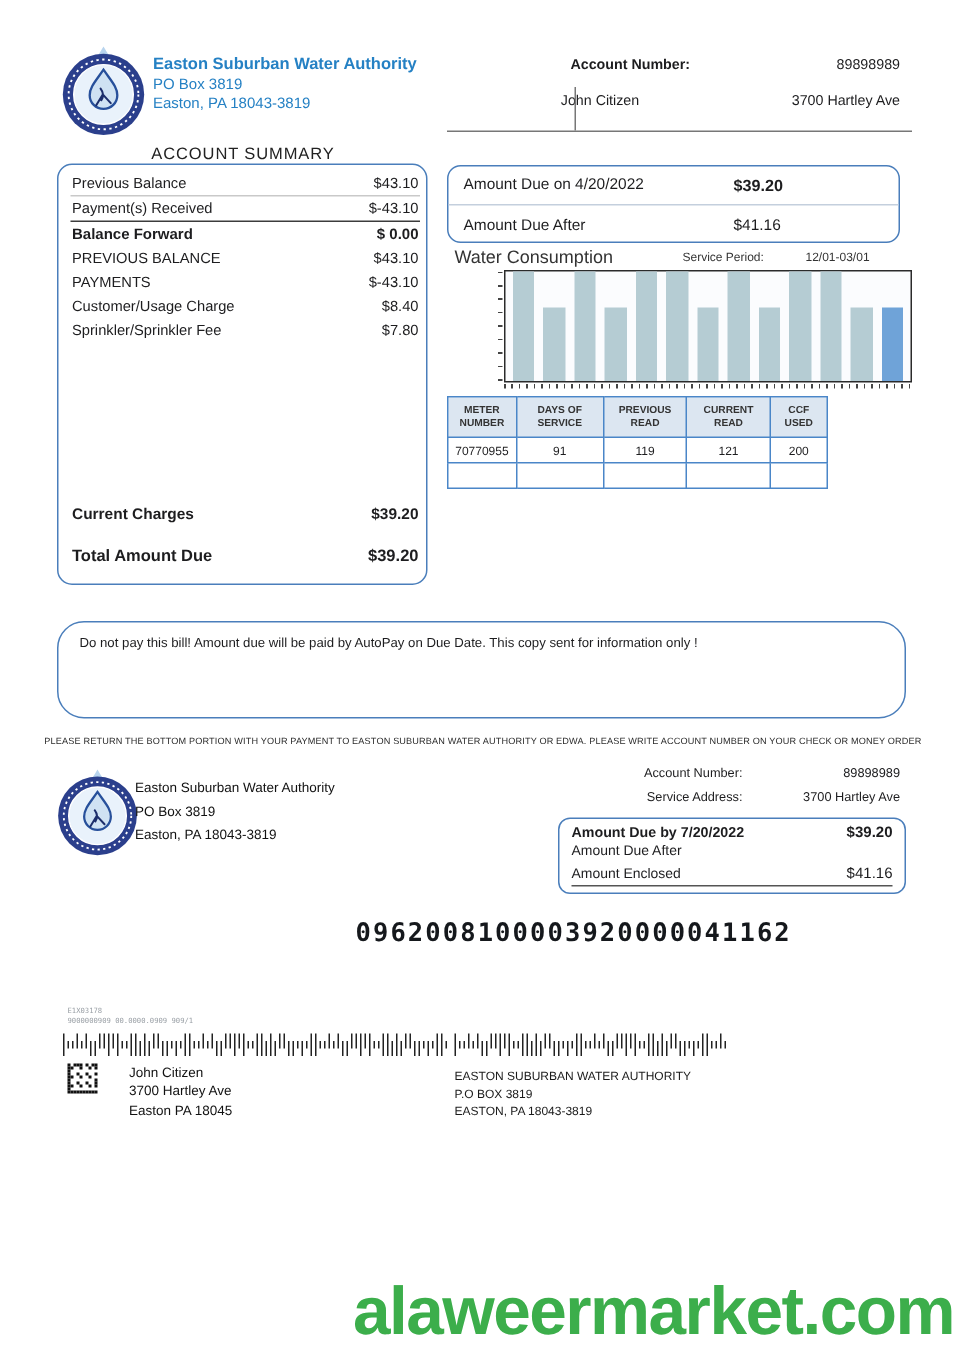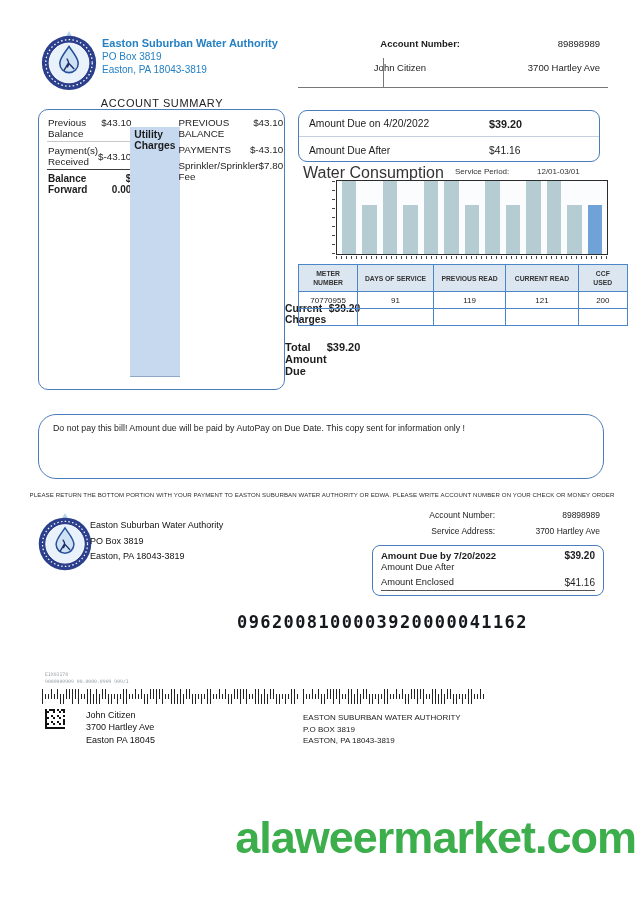--- a/index.html
+++ b/index.html
@@ -31,51 +31,51 @@
   .hdr-line{border-top:1px solid #777;height:0;}
   .hdr-vline{width:1px;background:#777;}
 
   
   .sec-title{font-size:11px;letter-spacing:.6px;color:#222;}
 
   
   .rbox{border:1.4px solid var(--border-blue);border-radius:10px;background:#fff;box-sizing:border-box;}
 
   
-  .sum-box{padding:4px 24px 10px 8px;display:flex;flex-direction:row;}
+  .sum-box{padding:4px 4px 10px 8px;display:flex;flex-direction:column;}
   .srow{display:flex;justify-content:space-between;font-size:9.8px;padding:3px 1px 2px 1px;}
   .srow .val{text-align:right;}
   #sum-top .srow:nth-child(1){border-bottom:1px solid #c9c9c9;}
   #sum-top .srow:nth-child(2){border-bottom:1.6px solid #3c3c3c;align-items:center;}
   #sum-top .srow:nth-child(3){font-weight:bold;font-size:10px;}
   .util-band{background:var(--band-blue);border-bottom:1px solid #8fa8c8;font-weight:bold;
              font-size:10.3px;padding:2px 4px;margin:13px -2px 2px -2px;}
   .sum-bottom{margin-top:auto;}
   .sum-bottom .srow{font-weight:bold;font-size:10.3px;}
   .sum-bottom .srow.total{font-size:11px;margin-top:11px;}
 
   
   .due-row{display:flex;align-items:center;padding:4px 10px;font-size:10.3px;box-sizing:border-box;height:26px;}
   .due-row .lbl{flex:1;}
   .due-row .val{width:100px;}
   .due-row.first{border-bottom:1px solid #c4cfdd;}
   .due-row.first .val{font-weight:bold;font-size:10.8px;}
 
   
-  .chart-title{font-size:16px;color:#333;}
+  .chart-title{font-size:12px;color:#333;}
   .chart-sub{font-size:8px;color:#333;}
   .plot{border:1.5px solid #2b2b2b;background:#fbfcfe;box-sizing:border-box;
         display:flex;align-items:flex-end;padding:0 5px;gap:6px;}
   .bar{flex:1;background:var(--bar-color);}
   .bar.hi{background:var(--bar-highlight);}
   .xticks{height:3px;background:repeating-linear-gradient(90deg,#444 0 1px,transparent 1px 5px);}
   .yticks{width:3px;background:repeating-linear-gradient(180deg,#444 0 1px,transparent 1px 9px);}
 
   
-  table.meter{border-collapse:collapse;width:330px;table-layout:fixed;}
+  table.meter{border-collapse:collapse;width:254px;table-layout:fixed;}
   table.meter th,table.meter td{border:1px solid var(--table-border);}
   table.meter th{background:var(--table-header-bg);font-size:6.8px;font-weight:bold;color:#333;
                  text-align:center;vertical-align:middle;padding:4px 1px;white-space:pre-line;line-height:1.35;}
   table.meter td{font-size:8px;text-align:center;padding:2px 1px;height:12px;}
 
   
   .mc-box{border-radius:18px;padding:8px 14px;font-size:8.8px;box-sizing:border-box;}
 
   .tiny-line{font-size:6.1px;letter-spacing:.1px;color:#2c2c2c;}
 
@@ -152,29 +152,32 @@
         </div>
         <div class="srow">
           <span class="lbl">Payment(s) Received</span>
           <span class="val">$-43.10</span>
         </div>
         <div class="srow">
           <span class="lbl">Balance Forward</span>
           <span class="val">$ 0.00</span>
         </div>
       </div>
-    <div class="util-band">Utility Charges</div>
     <div id="sum-util">
         <div class="srow">
           <span class="lbl">PREVIOUS BALANCE</span>
           <span class="val">$43.10</span>
         </div>
         <div class="srow">
           <span class="lbl">PAYMENTS</span>
           <span class="val">$-43.10</span>
+        </div>
+        <div class="srow">
+          <span class="lbl">Customer/Usage Charge</span>
+          <span class="val">$8.40</span>
         </div>
         <div class="srow">
           <span class="lbl">Sprinkler/Sprinkler Fee</span>
           <span class="val">$7.80</span>
         </div>
       </div>
     <div class="sum-bottom">
       <div class="srow">
         <span class="lbl">Current Charges</span>
         <span class="val">$39.20</span>
@@ -562,15 +565,15 @@
     <div>3700 Hartley Ave</div>
     <div>Easton PA 18045</div>
   </div>
 
   <div class="abs addr-sm" style="left:303px;top:712px;">
     <div>EASTON SUBURBAN WATER AUTHORITY</div>
     <div>P.O BOX 3819</div>
     <div>EASTON, PA 18043-3819</div>
   </div>
 
-  <div class="abs watermark" style="right:8px;top:812px;">alaweermarket.com</div>
+  <div class="abs watermark" style="right:8px;top:848px;">alaweermarket.com</div>
 
 </div>
 
 </body></html>

